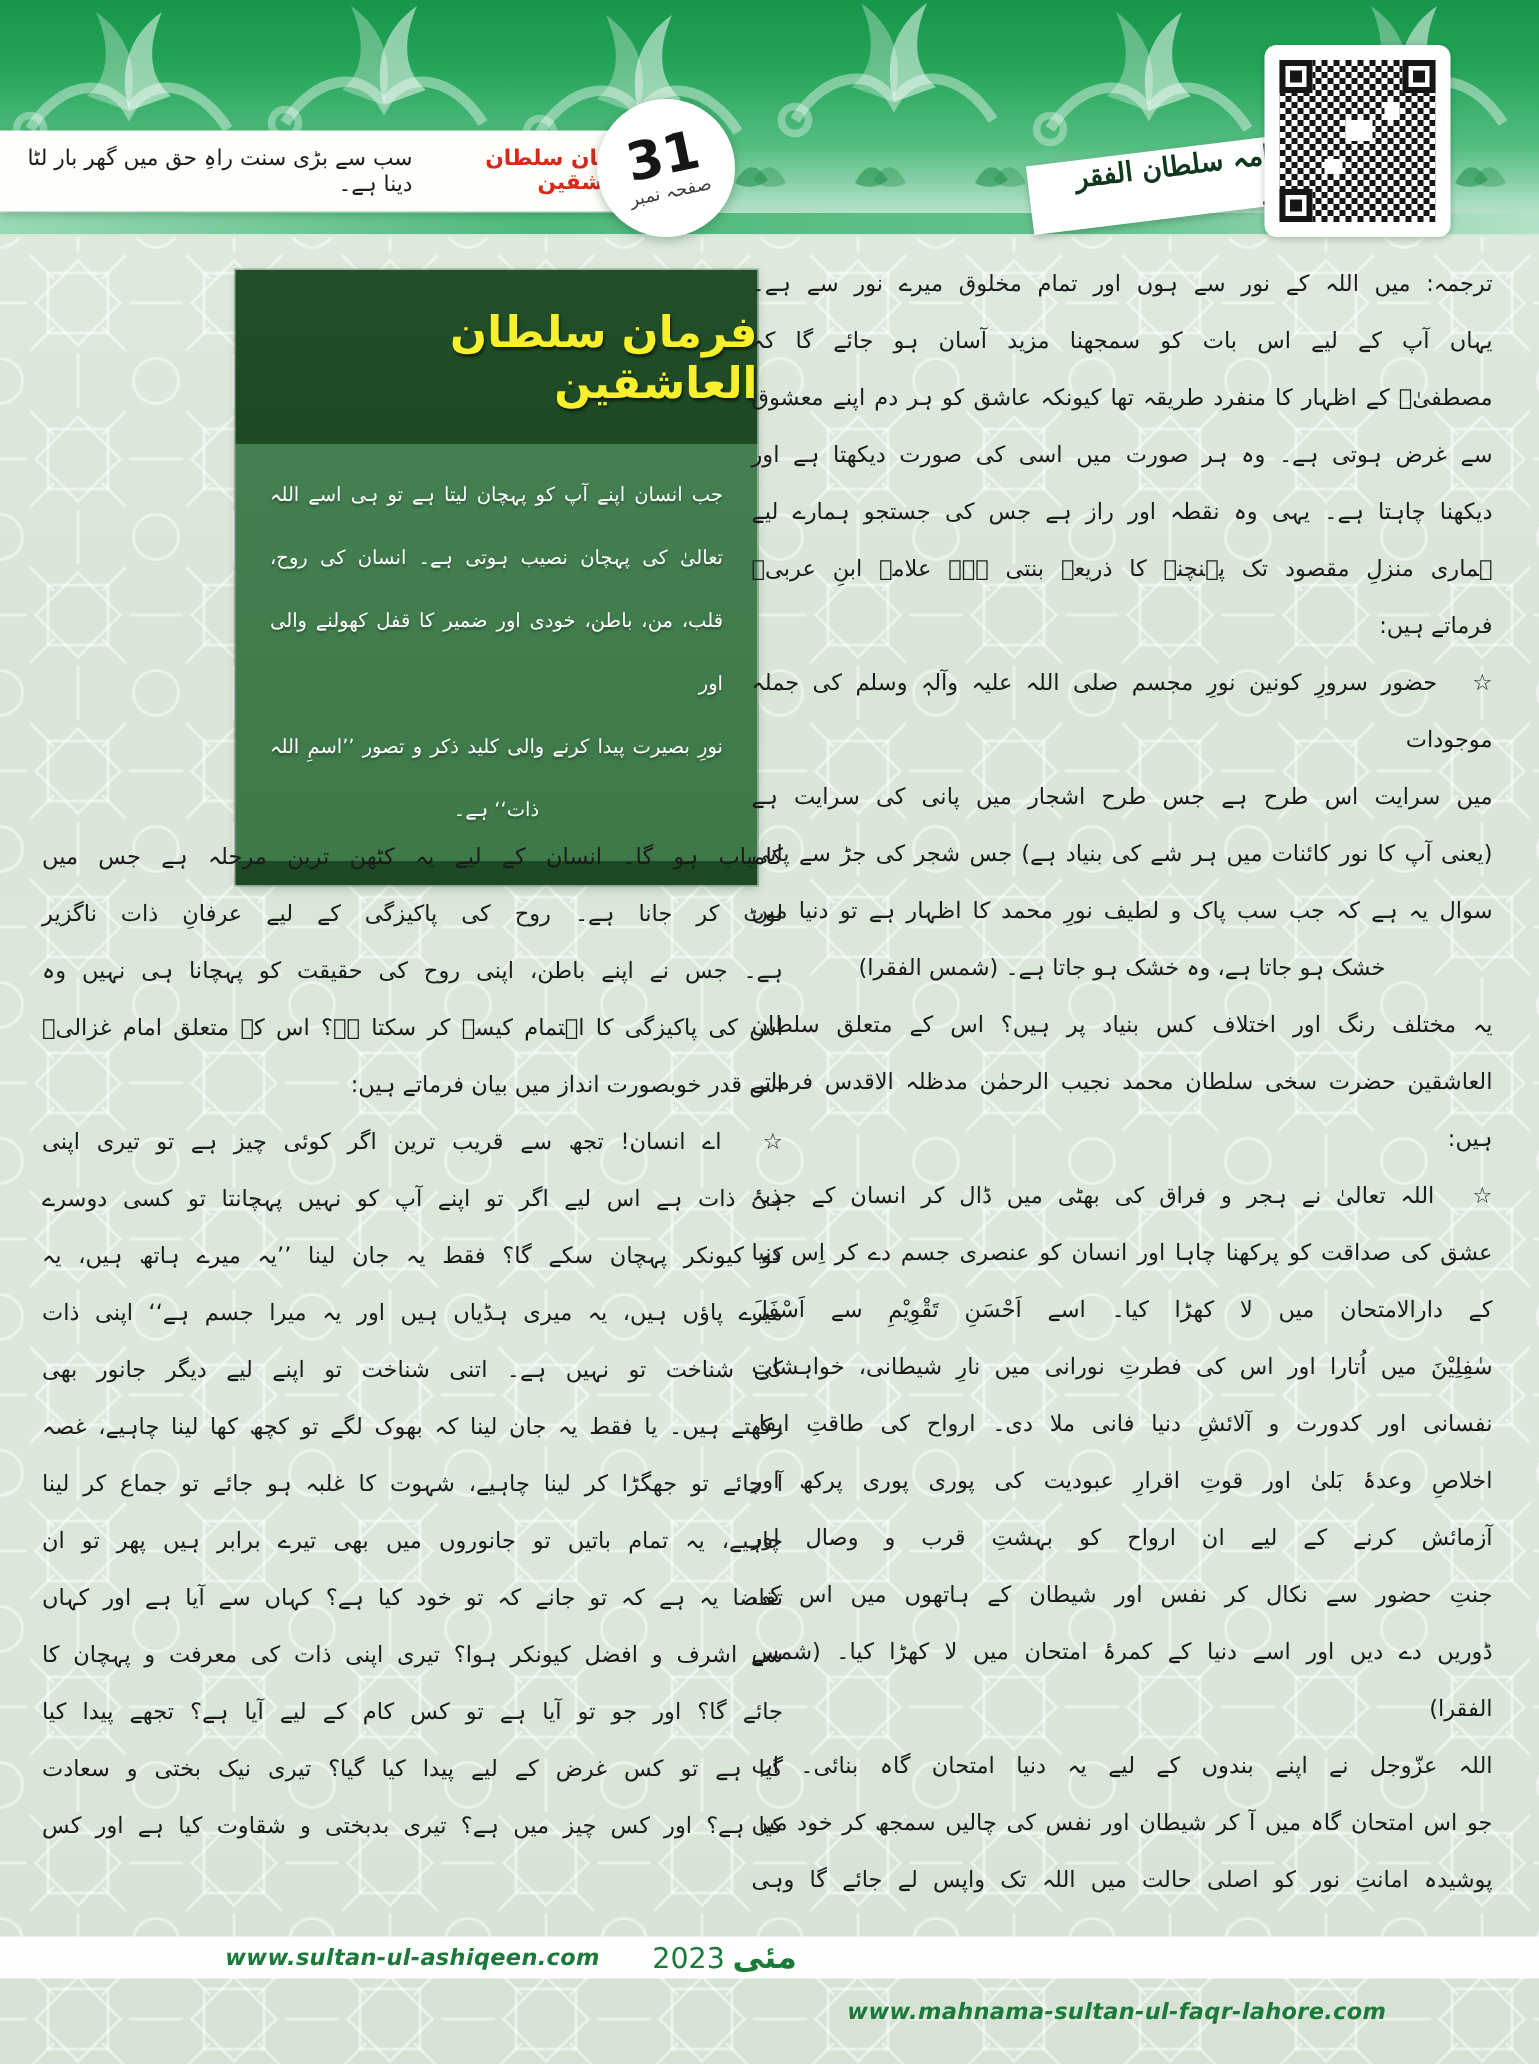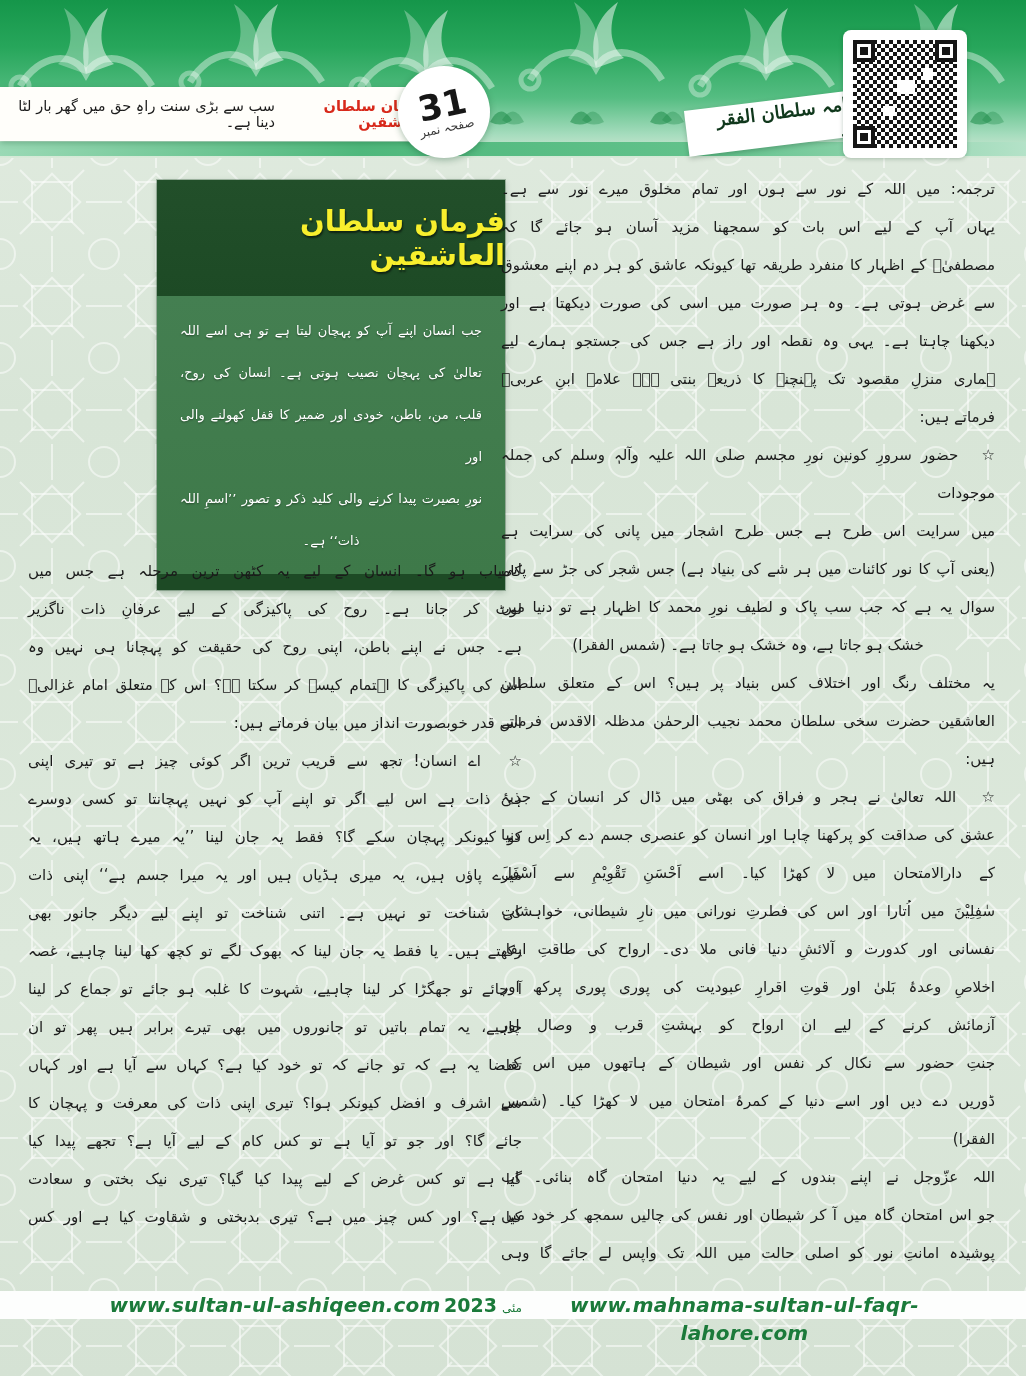--- a/index.html
+++ b/index.html
@@ -98,30 +98,30 @@
   .col .tline.align-c { text-align-last:center; }
   .left-col  { top:552px; left:28px;  width:494px; }
   .right-col { top:170px; left:501px; width:494px; }
   
   .footer-strip {
     position:absolute; top:1291px; left:0; width:1026px; height:28px; z-index:3;
     background:#fdfefd;
   }
   .furl {
     position:absolute; top:0; height:28px; line-height:28px; text-align:center;
-    color:#1b7a3a; font-weight:bold; font-style:italic; font-size:20px; letter-spacing:.2px;
+    color:#1b7a3a; font-weight:bold; font-style:italic; font-size:15px; letter-spacing:.2px;
   }
   .furl-left  { left:95px;  width:360px; }
-  .furl-right { left:552px; width:385px; }
+  .furl-right { left:552px; width:385px;margin-top:36px; }
   .f-date {
     position:absolute; top:0; left:408px; width:150px; height:28px; line-height:28px;
     text-align:center; direction:rtl; color:#1b7a3a;
   }
-  .f-date .month { font-size:12px; font-weight:normal;margin-top:44px; }
-  .f-date .year  { font-size:19px; font-weight:bold; font-style:normal; letter-spacing:.5px; }
+  .f-date .month { font-size:21px; font-weight:bold;margin-top:44px; }
+  .f-date .year  { font-size:19px; font-weight:normal; font-style:normal; letter-spacing:.5px; }
 </style>
 </head>
 <body>
 
 <div class="page">
 
   <svg class="bg-pattern" width="1026" height="1226">
     <defs>
       <pattern id="geo" width="104" height="104" patternUnits="userSpaceOnUse">
         <g fill="none" stroke="#ffffff" stroke-opacity="0.5" stroke-width="2">

